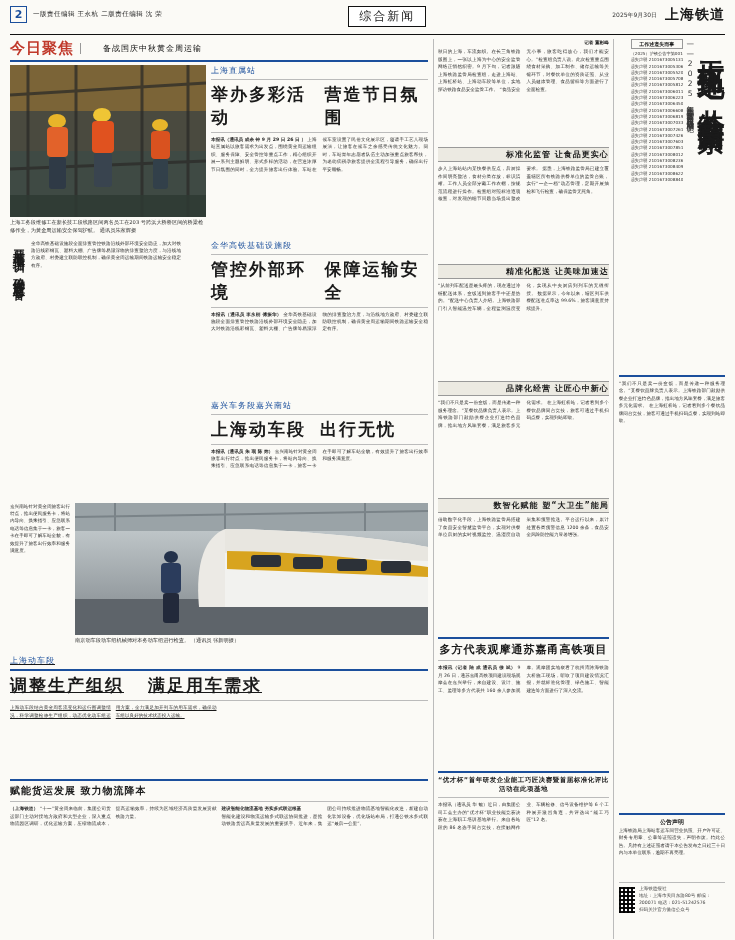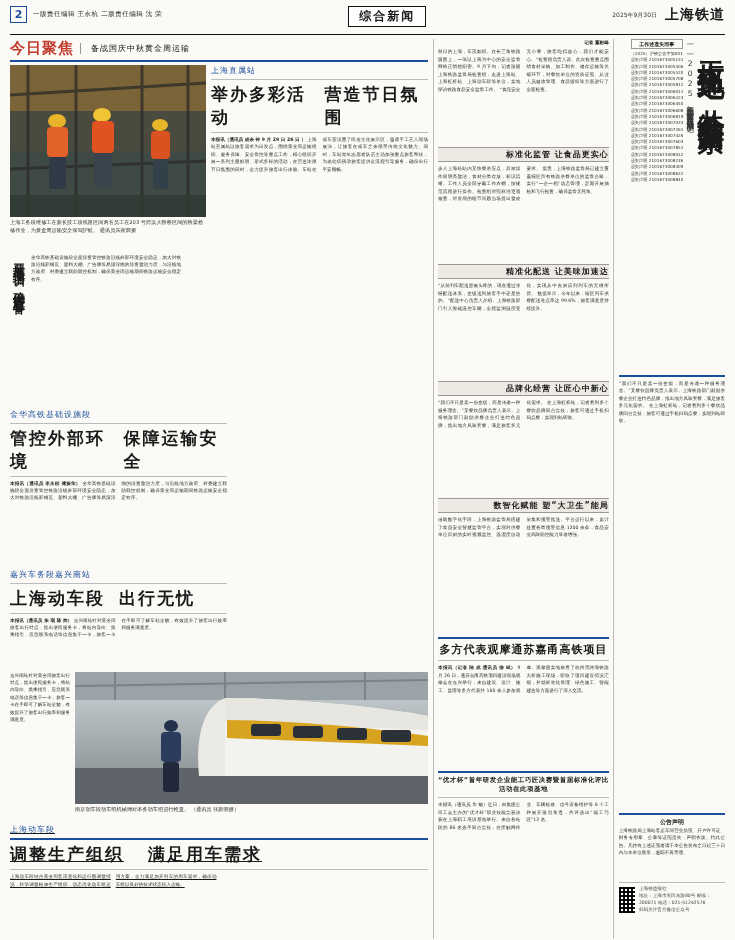--- a/index.html
+++ b/index.html
@@ -9,33 +9,33 @@
     font-family:"DejaVu Sans","Liberation Sans",sans-serif;
     color:#1a1a1a;
     overflow:hidden;
   }
   .page{position:relative;width:735px;height:940px;box-sizing:border-box;padding:6px 10px;}
   
   .masthead{display:flex;align-items:flex-start;justify-content:space-between;height:26px;border-bottom:1px solid #111;padding-bottom:2px;}
   .mast-left{display:flex;align-items:center;gap:6px;}
   .pagenum{width:15px;height:15px;border:1px solid #1b4f9c;color:#1b4f9c;font-size:11px;line-height:15px;text-align:center;font-weight:bold;}
   .editors{font-size:6.5px;color:#222;letter-spacing:.5px;}
-  .mast-center{font-size:12px;font-weight:bold;letter-spacing:2px;border:1px solid #111;padding:1px 10px;background:#fff;}
+  .mast-center{font-size:12px;font-weight:normal;letter-spacing:2px;border:1px solid #111;padding:1px 10px;background:#fff;}
   .mast-right{display:flex;align-items:center;gap:8px;}
   .mast-date{font-size:6px;color:#333;}
   .mast-logo{font-size:14px;font-weight:bold;letter-spacing:1px;font-family:"DejaVu Serif","Liberation Serif",serif;}
   
   .content{display:flex;gap:5px;margin-top:4px;height:900px;}
   .col-left{width:418px;display:flex;flex-direction:column;}
   .col-mid{width:180px;}
   .col-right{width:112px;}
   
   .banner{display:flex;align-items:center;gap:6px;border-bottom:2px solid #1b4f9c;padding-bottom:2px;margin-bottom:3px;}
   .banner-title{color:#c0392b;font-size:15px;font-weight:bold;letter-spacing:1px;font-family:"DejaVu Serif","Liberation Serif",serif;}
-  .banner-sub{font-size:8px;color:#111;border-left:1px solid #999;padding-left:10px;letter-spacing:1px;}
+  .banner-sub{font-size:8px;color:#111;border-left:1px solid #999;padding-left:22px;letter-spacing:1px;}
   
   .photo{position:relative;overflow:hidden;background:#6d7a84;}
   .cap{font-size:5.2px;color:#333;line-height:1.5;margin:2px 0 3px;}
   
   .hl-main{font-size:17px;font-weight:bold;letter-spacing:2px;font-family:"DejaVu Serif","Liberation Serif",serif;}
   .hl-band{font-size:8px;color:#1b4f9c;letter-spacing:1px;}
   .rule{border-top:1px solid #bbb;margin:3px 0;}
   .rule-d{border-top:2px solid #1b4f9c;margin:3px 0;}
   
   .txt{font-size:4.6px;line-height:1.62;color:#2c2c2c;text-align:justify;}
@@ -136,21 +136,21 @@
             <div class="hl-main">营造节日氛围</div>
           </div>
           <div class="rule"></div>
           <div class="txt cols2">
             <span style="font-weight:bold;">本报讯（通讯员 成余 钟 9 月 29 日 26 日 ）</span>
             <span>上海站直属站以旅客需求为出发点，围绕黄金周运输组织、服务保障、安全管控等重点工作，精心组织开展一系列主题鲜明、形式多样的活动，在营造浓厚节日氛围的同时，全力提升旅客出行体验。车站在候车室设置了民俗文化展示区，邀请手工艺人现场展演，让旅客在候车之余感受传统文化魅力。同时，车站青年志愿者队伍主动加强重点旅客帮扶，为老幼病残孕旅客提供全流程引导服务，确保出行平安顺畅。</span>
           </div>
         </div>
       </div>
 
-      <div style="display:flex;gap:5px;margin-top:16px;flex-direction:column;">
+      <div style="display:flex;gap:5px;margin-top:2px;">
         <div style="width:196px;display:flex;gap:4px;">
           <div class="vert" style="font-size:12px;font-weight:bold;letter-spacing:2px;font-family:'DejaVu Serif','Liberation Serif',serif;height:150px;">开展专项培训 确保应急有备</div>
           <div class="txt" style="width:150px;height:150px;overflow:hidden;">
             <span>金华高铁基础设施段全面排查管控铁路沿线外部环境安全隐患，加大对铁路沿线彩钢瓦、塑料大棚、广告牌等易漂浮物的排查整治力度，与沿线地方政府、村委建立联防联控机制，确保黄金周运输期间铁路运输安全稳定有序。</span>
           </div>
         </div>
         <div style="width:217px;">
           <div class="hl-band">金华高铁基础设施段</div>
           <div class="rule"></div>
           <div style="display:flex;gap:10px;justify-content:center;">
@@ -227,20 +227,21 @@
           <div class="hl-main">调整生产组织</div>
           <div class="hl-main">满足用车需求</div>
         </div>
         <div class="rule"></div>
         <div class="txt cols4" style="height:72px;overflow:hidden;">
           <span>上海动车段结合黄金周客流变化和运行图调整情况，科学调整检修生产组织，动态优化动车组运用方案，全力满足加开列车的用车需求，确保动车组以良好的技术状态投入运输。</span>
         </div>
       </div>
 
       <div style="margin-top:3px;border-top:2px solid #1b4f9c;padding-top:3px;">
+        <div style="font-size:10px;font-weight:bold;letter-spacing:1px;">赋能货运发展 致力物流降本</div>
         <div class="rule"></div>
         <div class="txt cols4" style="height:92px;overflow:hidden;">
           <span style="font-weight:bold;">（上海铁道）</span>
           <span>“十一”黄金周来临前，集团公司货运部门主动对接地方政府和大型企业，深入重点物流园区调研，优化运输方案，压缩物流成本，提高运输效率，持续为区域经济高质量发展贡献铁路力量。</span>
           <span style="display:block;font-weight:bold;margin-top:3px;">建设智能化物流基地 夯实多式联运根基</span>
           <span>智能化建设和物流运输多式联运协同推进，是推动铁路货运高质量发展的重要抓手。近年来，集团公司持续推进物流基地智能化改造，新建自动化装卸设备，优化场站布局，打通公铁水多式联运“最后一公里”。</span>
         </div>
       </div>
     </div>
 

